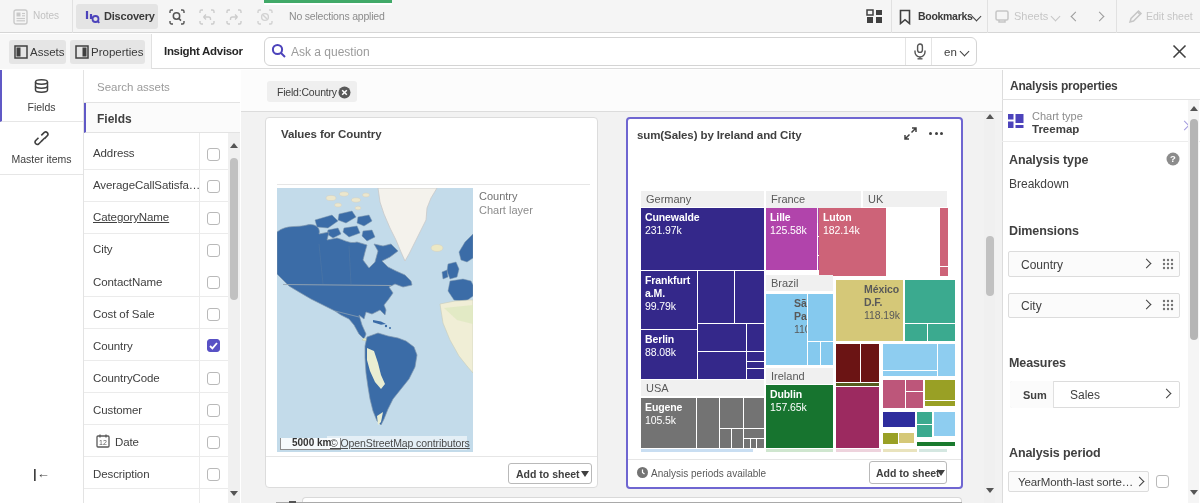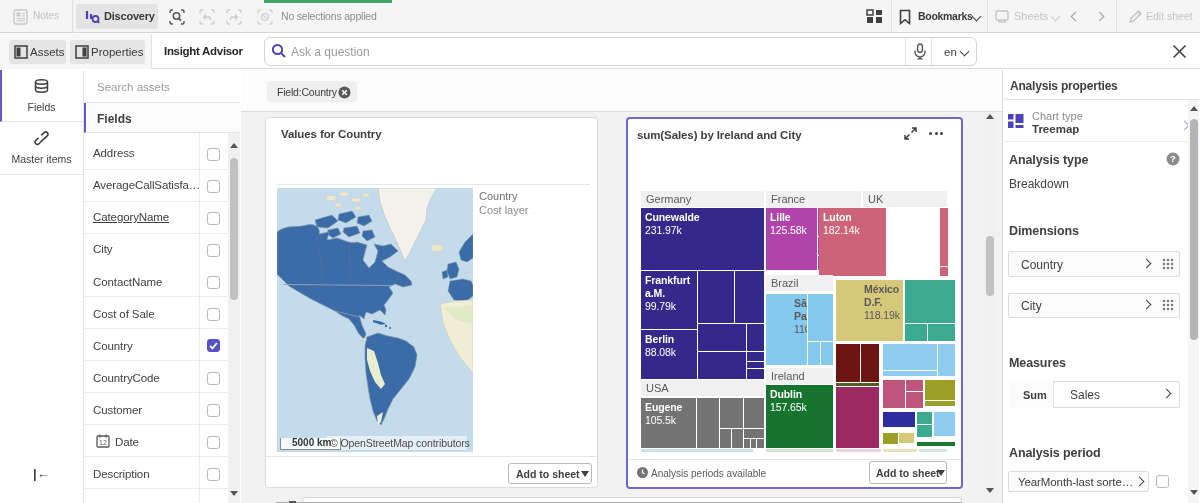--- a/index.html
+++ b/index.html
@@ -59,21 +59,21 @@
   </svg>
 <svg class="abs" style="left:226px;top:9px;" width="16" height="16" viewBox="0 0 16 16">
     <path d="M1,4 V2.5 A1.5,1.5 0 0 1 2.5,1 H4 M12,1 h1.5 A1.5,1.5 0 0 1 15,2.5 V4 M15,12 v1.5 A1.5,1.5 0 0 1 13.5,15 H12 M4,15 H2.5 A1.5,1.5 0 0 1 1,13.5 V12" fill="none" stroke="#cccccc" stroke-width="1.4"></path>
     <path d="M11.5,8 L9,5.5 M11.5,8 L9,10.5 M11.5,8 h-5 a2,2 0 0 0 -2,2 v1" fill="none" stroke="#cccccc" stroke-width="1.4"></path>
   </svg>
 <svg class="abs" style="left:257px;top:9px;" width="16" height="16" viewBox="0 0 16 16">
     <path d="M1,4 V2.5 A1.5,1.5 0 0 1 2.5,1 H4 M12,1 h1.5 A1.5,1.5 0 0 1 15,2.5 V4 M15,12 v1.5 A1.5,1.5 0 0 1 13.5,15 H12 M4,15 H2.5 A1.5,1.5 0 0 1 1,13.5 V12" fill="none" stroke="#d2d2d2" stroke-width="1.4"></path>
     <circle cx="8" cy="8" r="3.4" fill="none" stroke="#d2d2d2" stroke-width="1.4"></circle>
     <line x1="6" y1="6" x2="10" y2="10" stroke="#d2d2d2" stroke-width="1.4"></line>
   </svg>
-<div class="txt" style="left:281px;top:10px;font-size:10.5px;color:#8c8c8c;letter-spacing:-0.2px;">No selections applied</div>
+<div class="txt" style="left:289px;top:10px;font-size:10.5px;color:#8c8c8c;letter-spacing:-0.2px;">No selections applied</div>
 
 <svg class="abs" style="left:866px;top:9px;" width="17" height="15" viewBox="0 0 17 15">
     <rect x="1" y="1" width="6" height="5" fill="none" stroke="#404040" stroke-width="1.5"></rect>
     <rect x="10" y="1" width="6" height="5" fill="#404040"></rect>
     <rect x="1" y="8" width="6" height="6" fill="#404040"></rect>
     <rect x="10" y="8" width="6" height="6" fill="#404040"></rect>
   </svg>
 <svg class="abs" style="left:899px;top:9px;" width="12" height="16" viewBox="0 0 12 16">
     <path d="M1.5,1.5 h9 v13 l-4.5,-3.8 l-4.5,3.8 z" fill="none" stroke="#404040" stroke-width="1.6"></path>
   </svg>
@@ -273,23 +273,23 @@
     <path d="M165,84 L170,82 L171,89 L166,91 Z"></path>
     <path d="M173,93 L186,91 L194,93 L196,97 L196,108 L188,114 L177,112 L171,103 Z"></path>
   </g>
   <path d="M163,116 L178,113 L192,112 L196,112 L196,185 L190,178 L182,168 L173,152 L166,135 Z" fill="#f0eed6" stroke="#c9cdb8" stroke-width="0.6"></path>
   <path d="M167,120 L196,117 L196,136 L180,132 Z" fill="#dfe8c0" opacity="0.8"></path>
 </svg>
 
 <div class="abs" style="left:327px;top:436px;width:140px;height:14px;background:rgba(255,255,255,0.55);"></div>
 <div class="abs" style="left:280px;top:438px;width:61px;height:12px;background:rgba(255,255,255,0.85);border-left:1px solid #8c8c8c;border-right:1px solid #8c8c8c;border-bottom:1px solid #8c8c8c;"></div>
 <div class="txt" style="left:292px;top:437px;font-size:10px;font-weight:bold;color:#333;">5000 km</div>
-<div class="txt" style="left:330px;top:437px;font-size:10.5px;color:#4a4a4a;letter-spacing:-0.1px;">© OpenStreetMap contributors</div>
+<div class="txt" style="left:330px;top:437px;font-size:10.5px;color:#4a4a4a;text-decoration:underline;letter-spacing:-0.1px;">© OpenStreetMap contributors</div>
 <div class="txt" style="left:479px;top:190px;font-size:11px;color:#737373;">Country</div>
-<div class="txt" style="left:479px;top:204px;font-size:11px;color:#8c8c8c;">Cost layer</div>
+<div class="txt" style="left:479px;top:204px;font-size:11px;color:#8c8c8c;">Chart layer</div>
 
 <div class="abs" style="left:266px;top:456px;width:331px;height:1px;background:#e6e6e6;"></div>
 <div class="abs" style="left:508px;top:463px;width:84px;height:21px;background:#fff;border:1px solid #b9b9b9;border-radius:3px;"></div>
 <div class="txt" style="left:516px;top:468px;font-size:10.5px;font-weight:bold;color:#404040;">Add to sheet</div>
 <div class="abs" style="left:581px;top:471px;width:0;height:0;border-left:4.5px solid transparent;border-right:4.5px solid transparent;border-top:6px solid #404040;"></div>
 
 <div class="abs" style="left:626px;top:117px;width:337px;height:372px;background:#fff;border:2px solid #6f66d1;border-radius:4px;"></div>
 <div class="txt" style="left:637px;top:129px;font-size:11.5px;font-weight:bold;color:#404040;letter-spacing:-0.1px;">sum(Sales) by Ireland and City</div>
 <svg class="abs" style="left:903px;top:126px;" width="15" height="15" viewBox="0 0 15 15">
     <path d="M9,2 h4 v4 M13,2 L8.5,6.5 M6,13 H2 V9 M2,13 L6.5,8.5" fill="none" stroke="#404040" stroke-width="1.5"></path>

